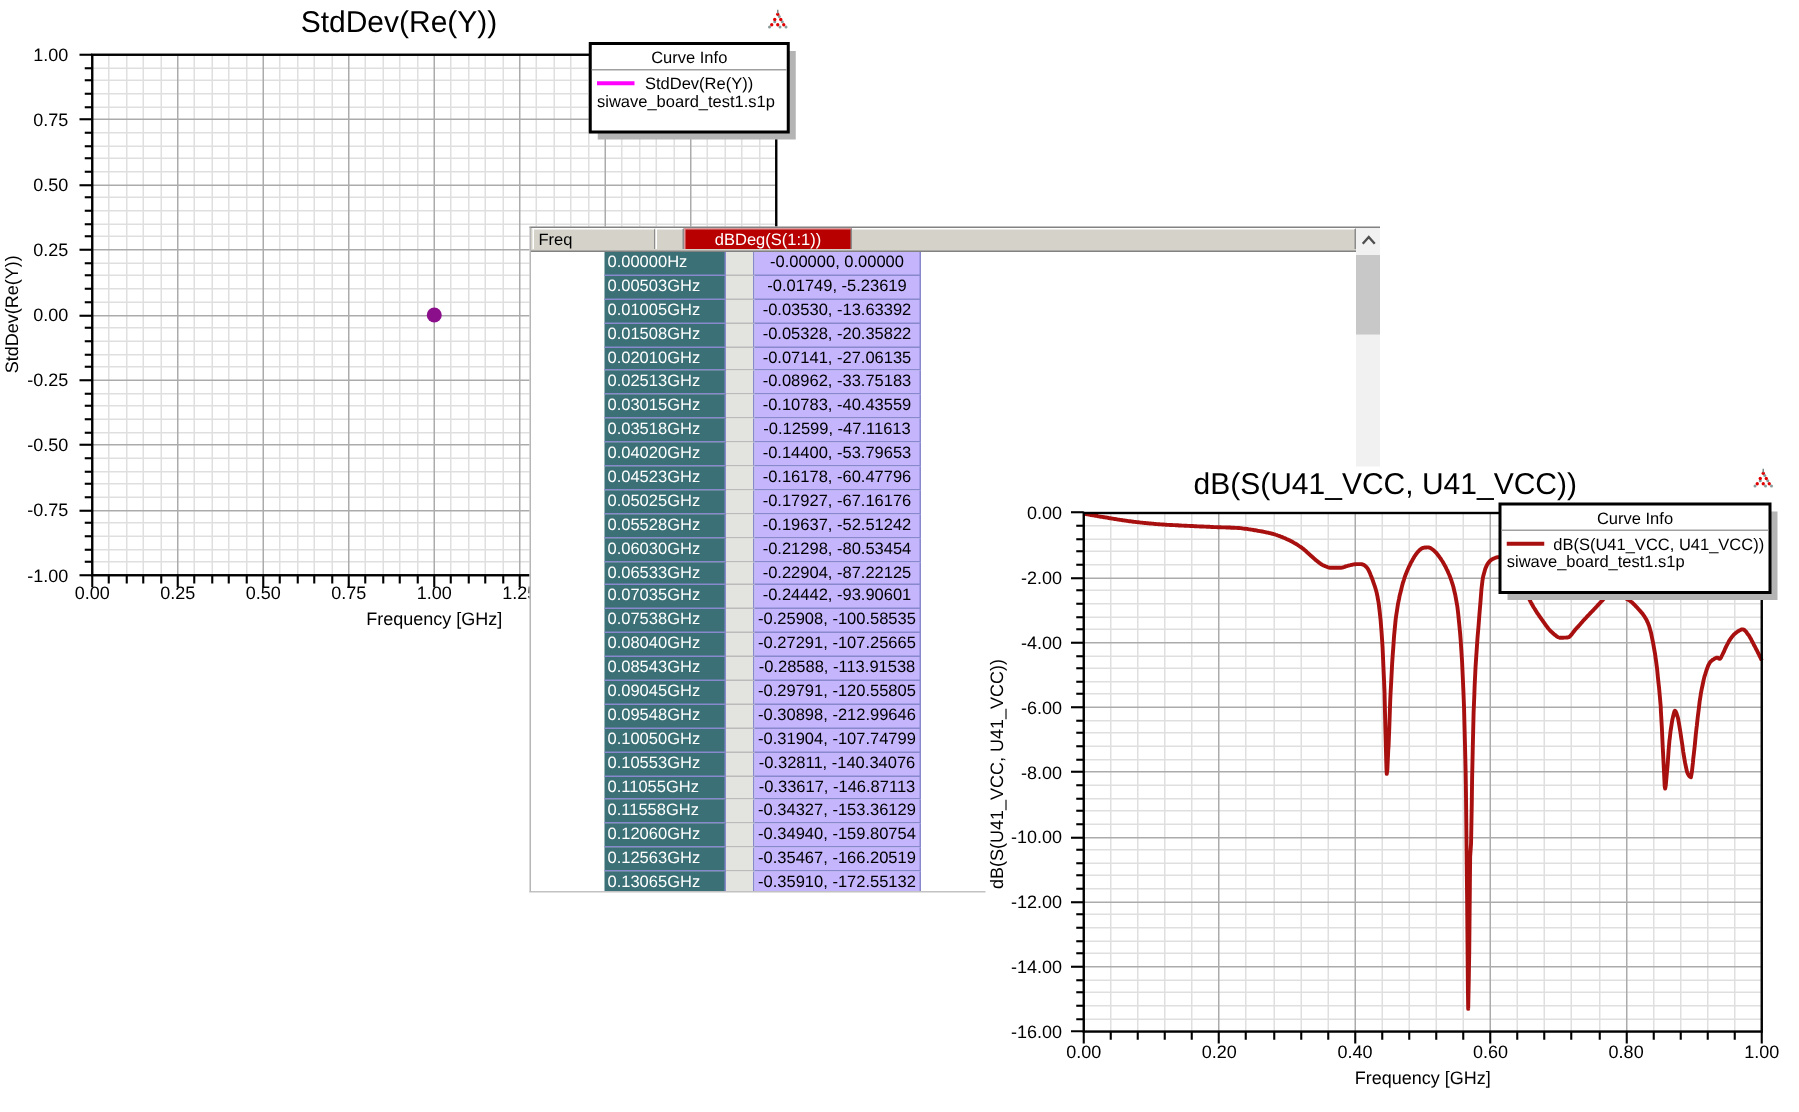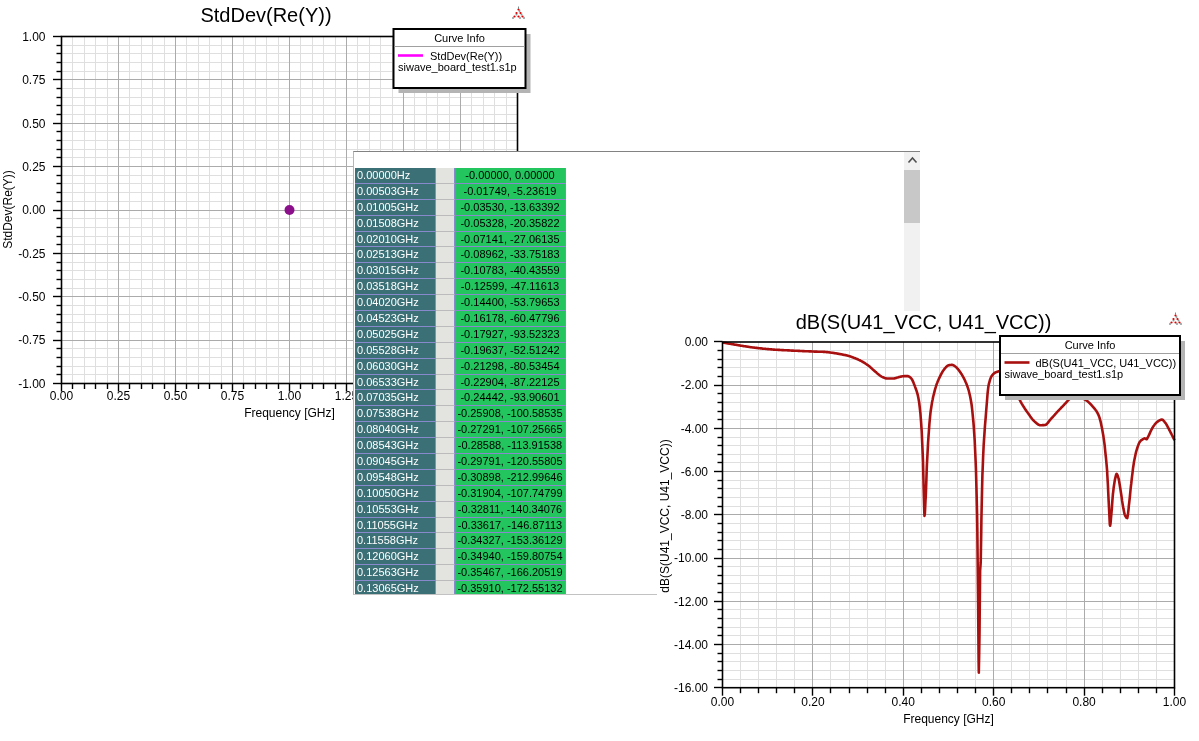--- a/index.html
+++ b/index.html
@@ -1,24 +1,24 @@
 <!DOCTYPE html>
 <html><head><meta charset="utf-8">
 <style>
 html,body{margin:0;padding:0;background:#fff;font-family:"Liberation Sans",sans-serif;}
 #page{position:relative;width:1199px;height:741px;overflow:hidden;background:#fff;}
 .abs{position:absolute;}
 #tablewin{position:absolute;left:353px;top:151px;width:567px;height:444px;background:#fff;border-top:1px solid #828282;border-left:1px solid #b6b6b6;border-bottom:1px solid #c2c2c2;box-sizing:border-box;overflow:hidden;}
 #thead{position:absolute;left:0;top:0;width:566px;height:15px;background:#d5d2ca;border-bottom:1px solid #828282;}
 .hc{position:absolute;top:0;height:14px;background:#d5d2ca;border-right:1px solid #8c8c8c;border-top:1px solid #fff;border-left:1px solid #fff;box-sizing:border-box;font-size:11px;color:#000;line-height:14px;}
-#rows{position:absolute;left:1px;top:16px;}
+#rows{position:absolute;left:1px;top:16px;padding-left:48px;}
 .tr{display:flex;height:15.9px;box-sizing:border-box;}
 .tf{width:81px;background:#3a7076;color:#fff;font-size:11px;line-height:15px;padding-left:2px;border-right:1px solid #8888cc;border-bottom:1px solid #8888cc;box-sizing:border-box;}
 .tg{width:19px;background:#e3e3df;border-right:1px solid #8888cc;border-bottom:1px solid #bbb;box-sizing:border-box;}
-.td{width:111px;background:#22c55e;color:#000;font-size:11px;line-height:15px;text-align:center;border-right:1px solid #8888cc;border-bottom:1px solid #8888cc;box-sizing:border-box;}
+.td{width:111px;background:#c4b5fd;color:#000;font-size:11px;line-height:15px;text-align:center;border-right:1px solid #8888cc;border-bottom:1px solid #8888cc;box-sizing:border-box;}
 #sbar{position:absolute;left:550px;top:0;width:17px;height:442px;background:#f1f1f1;}
 #sbtn{position:absolute;left:0;top:0;width:17px;height:17px;background:#f1f1f1;}
 #sthumb{position:absolute;left:0;top:18px;width:17px;height:53px;background:#c8c8c8;}
 </style></head>
 <body>
 <div id="page">
 <svg class="abs" style="left:0;top:0" width="545" height="430">
 <line x1="72.5" y1="36.5" x2="72.5" y2="383.5" stroke="#dfdfdf" stroke-width="1"></line>
 <line x1="84.5" y1="36.5" x2="84.5" y2="383.5" stroke="#dfdfdf" stroke-width="1"></line>
 <line x1="95.5" y1="36.5" x2="95.5" y2="383.5" stroke="#dfdfdf" stroke-width="1"></line>
@@ -217,20 +217,26 @@
       <circle cx="520.0" cy="18" r="1.0" fill="#8a9a9a"></circle>
       <circle cx="518.5" cy="9.5" r="1.1" fill="#e00000"></circle>
       <circle cx="516.5" cy="13" r="1.1" fill="#e00000"></circle>
       <circle cx="520.5" cy="13" r="1.1" fill="#e00000"></circle>
       <circle cx="514.5" cy="16.5" r="1.1" fill="#e00000"></circle>
       <circle cx="518.5" cy="16.5" r="1.1" fill="#e00000"></circle>
       <circle cx="522.5" cy="16.5" r="1.1" fill="#e00000"></circle>
       <line x1="518.5" y1="6.5" x2="518.5" y2="9" stroke="#7a8a8a" stroke-width="1"></line>
 </svg>
 <div id="tablewin">
+  <div id="thead">
+    <div class="hc" style="left:1px;width:82px;padding-left:3px;">Freq</div>
+    <div class="hc" style="left:83px;width:19px;"></div>
+    <div class="hc" style="left:102px;width:112px;background:#b80000;color:#fff;text-align:center;border-top:1px solid #d99;border-left:1px solid #d99;">dBDeg(S(1:1))</div>
+    <div class="hc" style="left:214px;width:336px;border-left:none;"></div>
+  </div>
   <div id="rows">
 <div class="tr">
           <div class="tf">0.00000Hz</div>
           <div class="tg"></div>
           <div class="td">-0.00000, 0.00000</div>
         </div>
 <div class="tr">
           <div class="tf">0.00503GHz</div>
           <div class="tg"></div>
           <div class="td">-0.01749, -5.23619</div>
@@ -271,21 +277,21 @@
           <div class="td">-0.14400, -53.79653</div>
         </div>
 <div class="tr">
           <div class="tf">0.04523GHz</div>
           <div class="tg"></div>
           <div class="td">-0.16178, -60.47796</div>
         </div>
 <div class="tr">
           <div class="tf">0.05025GHz</div>
           <div class="tg"></div>
-          <div class="td">-0.17927, -93.52323</div>
+          <div class="td">-0.17927, -67.16176</div>
         </div>
 <div class="tr">
           <div class="tf">0.05528GHz</div>
           <div class="tg"></div>
           <div class="td">-0.19637, -52.51242</div>
         </div>
 <div class="tr">
           <div class="tf">0.06030GHz</div>
           <div class="tg"></div>
           <div class="td">-0.21298, -80.53454</div>

